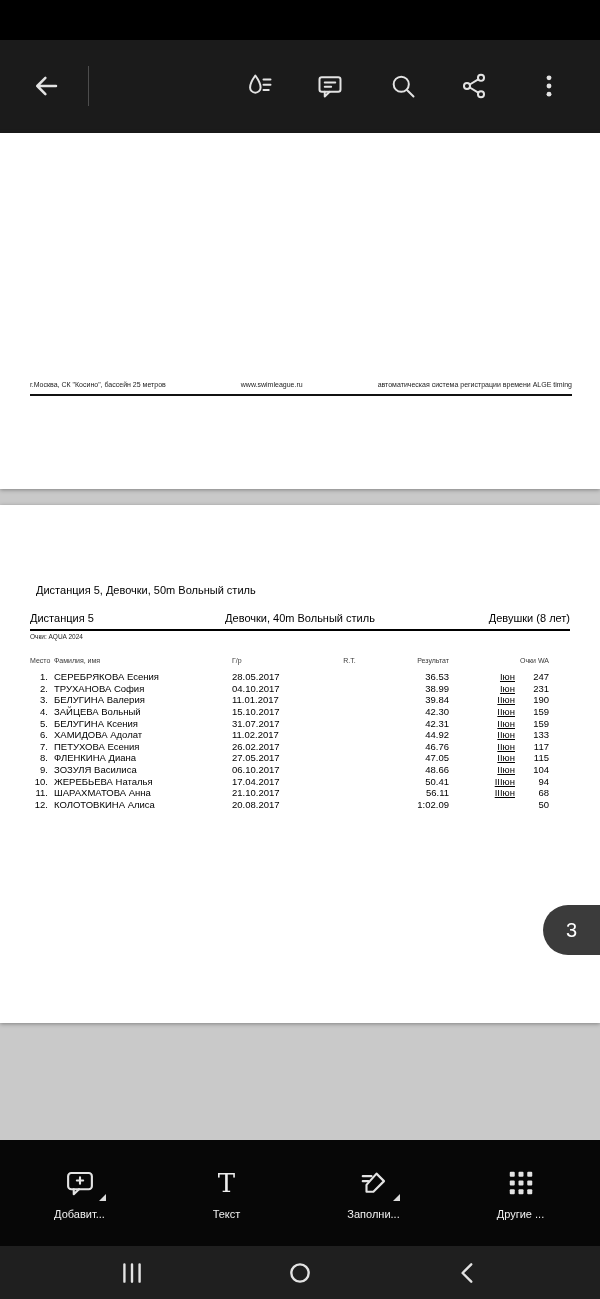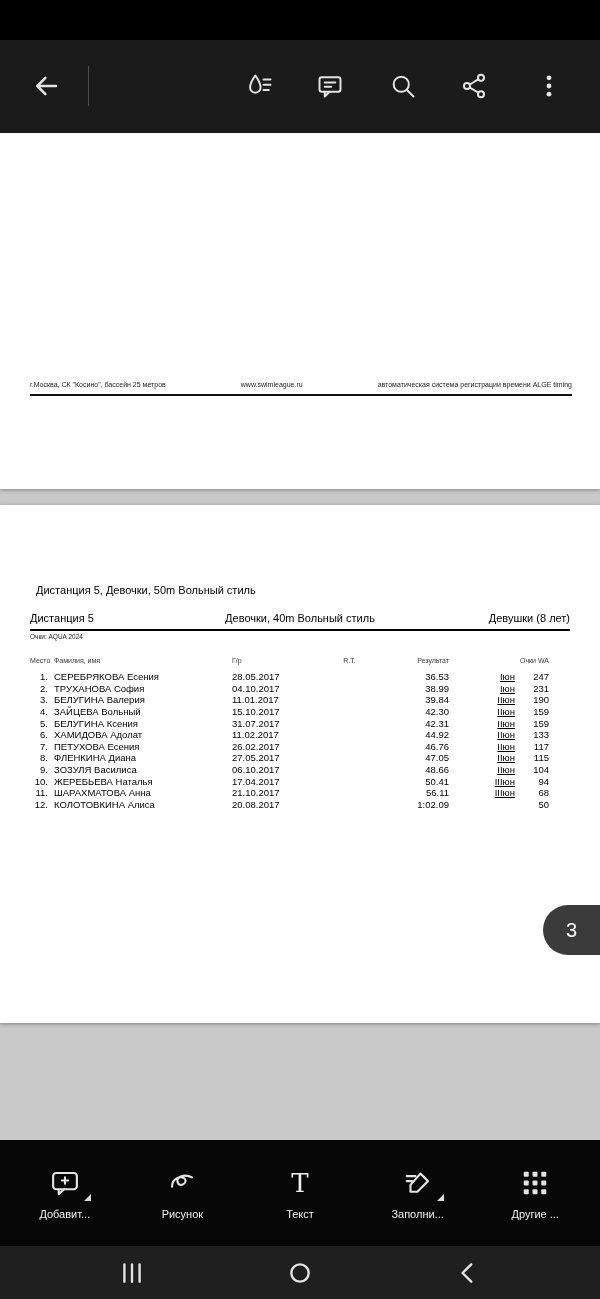--- a/index.html
+++ b/index.html
@@ -278,28 +278,20 @@
         <rect class="ic" x="2.5" y="4" width="19" height="13" rx="2.5"></rect>
         <path class="ic" d="M7 17 v4 l4.2 -4"></path>
         <path class="ic" d="M12 7.5v5 M9.5 10h5"></path>
       </svg>
       <span class="corner-tri"></span>
     </div>
     <span class="bt-label">Добавит...</span>
   </div>
 
 
-  <div class="bt-item">
-    <div class="bt-iconwrap">
-      <svg width="30" height="30" viewBox="0 0 24 24">
-        <path class="ic" d="M4 15 C4 8 12 5.5 14.5 9 C16.5 12 10 16 8.5 11.5 C7 7 14 4.5 20 7.5"></path>
-      </svg>
-    </div>
-    <span class="bt-label">Рисунок</span>
-  </div>
 
   <div class="bt-item">
     <div class="bt-iconwrap">
       <span class="t-glyph">T</span>
     </div>
     <span class="bt-label">Текст</span>
   </div>
 
   <div class="bt-item">
     <div class="bt-iconwrap">

